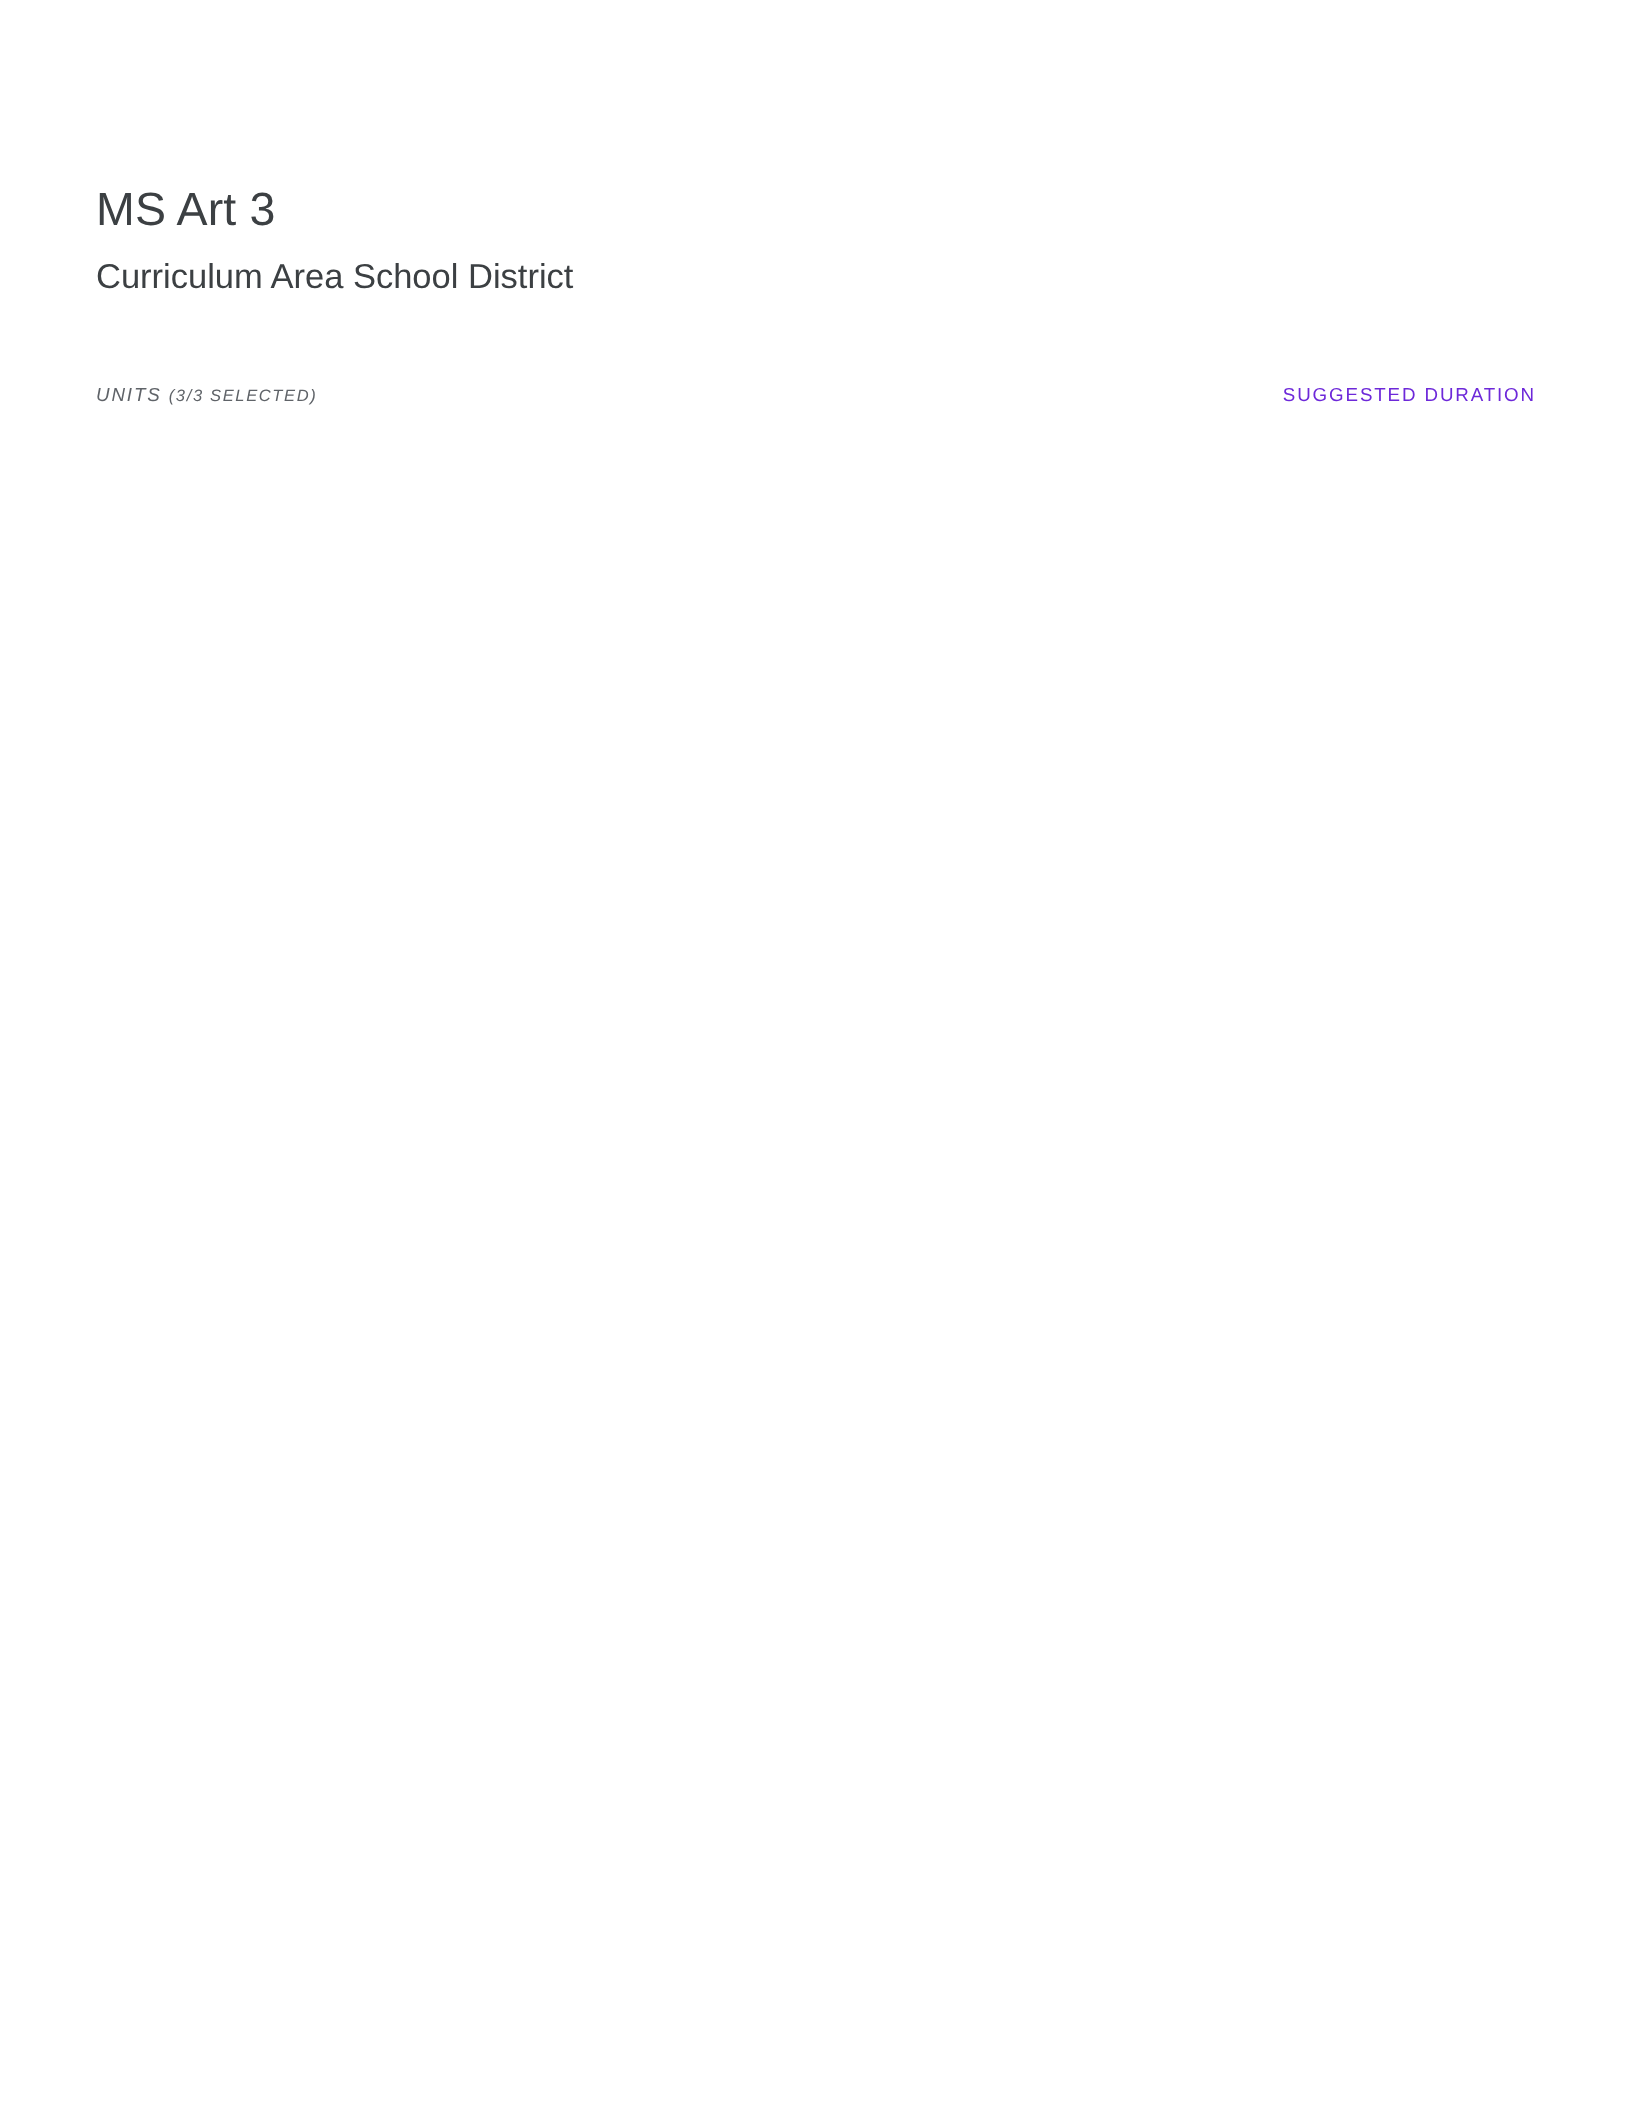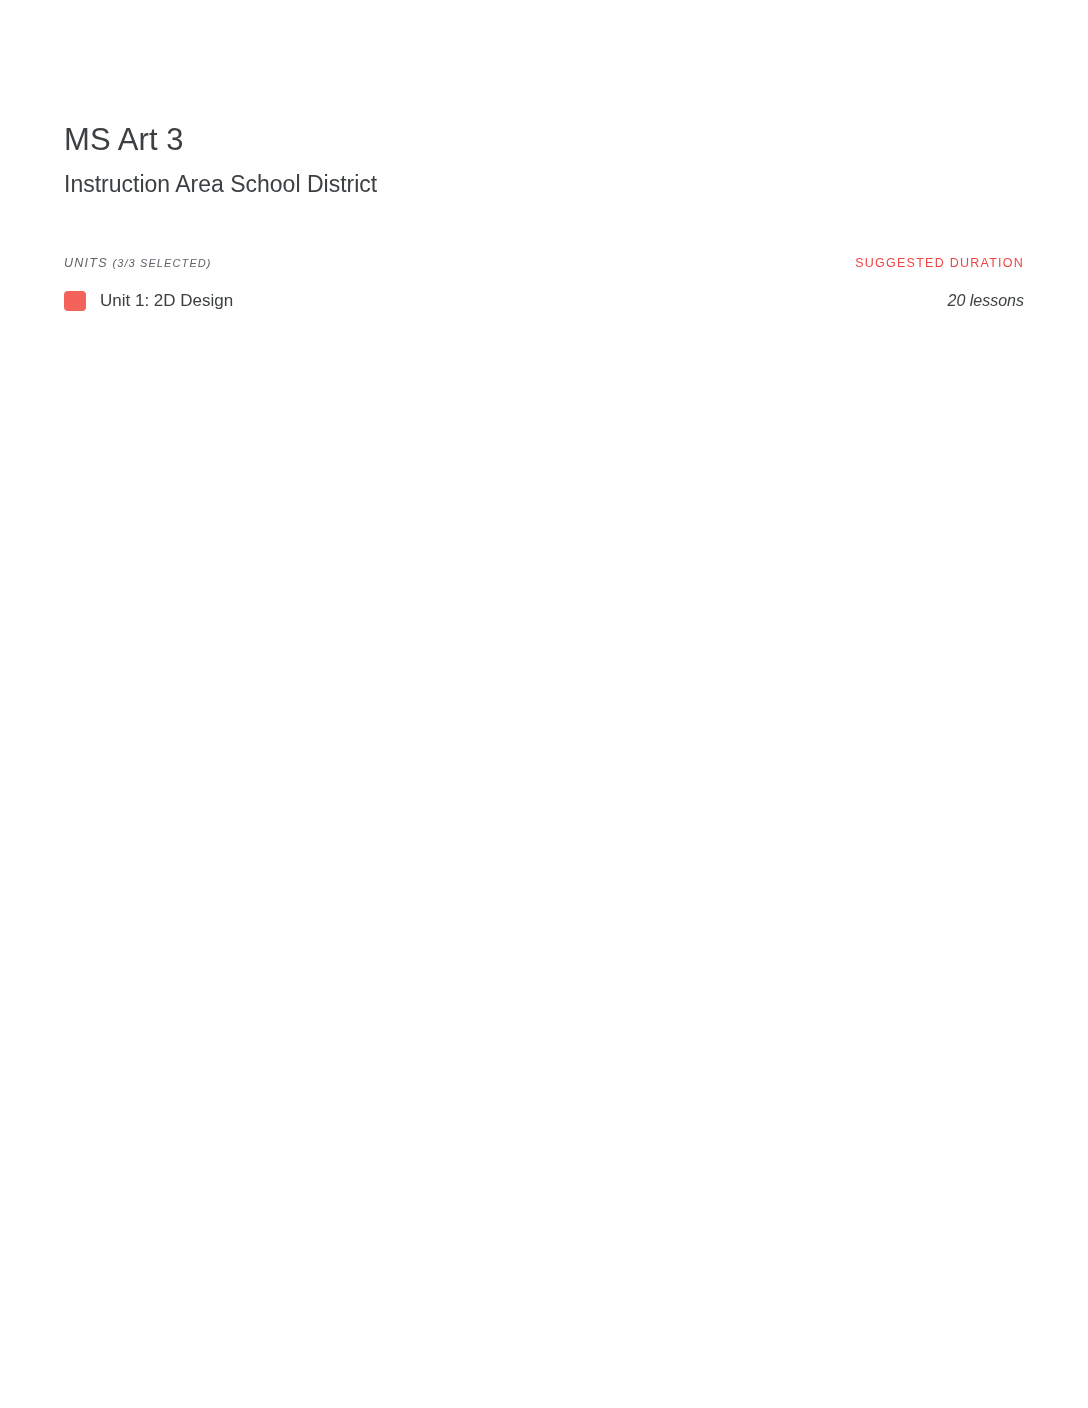--- a/index.html
+++ b/index.html
@@ -66,21 +66,21 @@
 
   .section-label .count {
     font-size: 11px;
     letter-spacing: 1.1px;
     color: #5f6368;
   }
 
   .duration-label {
     font-size: 12.5px;
     letter-spacing: 1.25px;
-    color: #ef4444;
+    color: #6d28d9;
     text-transform: uppercase;
     font-weight: 400;
     text-align: right;
     white-space: nowrap;
   }
 
   .unit-list {
     margin-top: 14px;
   }
 
@@ -163,39 +163,32 @@
   }
 </style>
 </head>
 <body>
 
 <div class="page">
 
   <div class="content">
 
     <h1 class="doc-title">MS Art 3</h1>
-    <div class="doc-subtitle">Instruction Area School District</div>
+    <div class="doc-subtitle">Curriculum Area School District</div>
 
     <div class="section-header">
       <div class="section-label">
         <span>UNITS</span>
         <span class="count">(3/3 SELECTED)</span>
       </div>
       <div class="duration-label">SUGGESTED DURATION</div>
     </div>
 
     <div class="unit-list">
 
-      <div class="unit-row">
-        <div class="unit-left">
-          <span class="unit-swatch" style="background:#f4625c"></span>
-          <span class="unit-name">Unit 1: 2D Design</span>
-        </div>
-        <div class="unit-duration">20 lessons</div>
-      </div>
 
 
 
     </div>
   </div>
 
 
 </div>
 
 </body></html>

